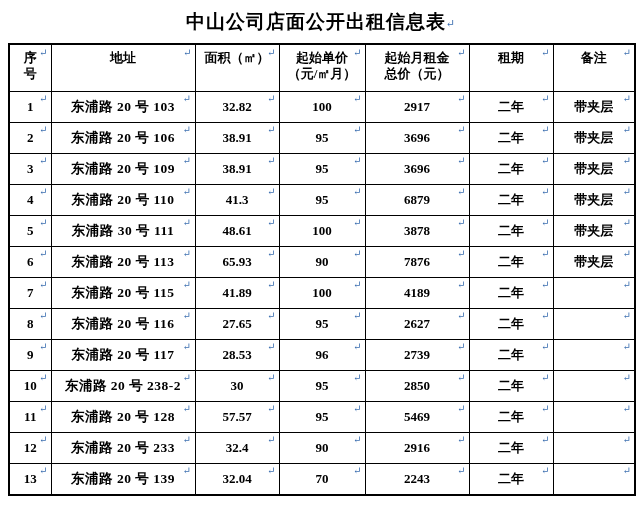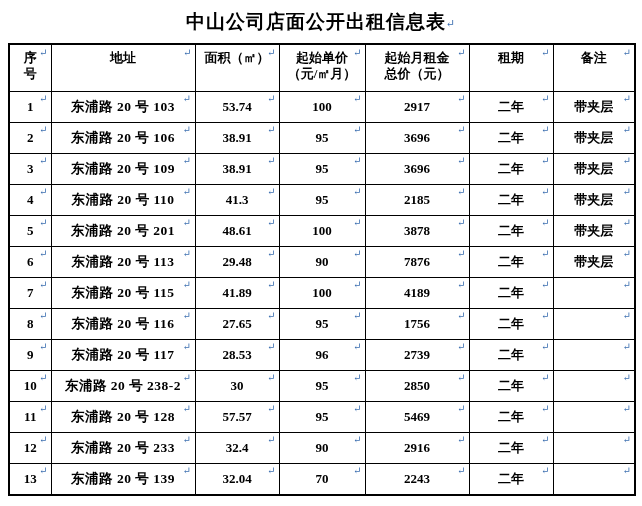--- a/index.html
+++ b/index.html
@@ -167,21 +167,21 @@
       </thead>
       <tbody>
         <tr>
           <td>
               <span class="cellwrap"><span>1</span><span class="mark">↵</span></span>
             </td>
           <td>
               <span class="cellwrap addr-cell"><span>东浦路 20 号 103</span><span class="mark">↵</span></span>
             </td>
           <td>
-              <span class="cellwrap"><span>53.74</span><span class="mark">↵</span></span>
+              <span class="cellwrap"><span>32.82</span><span class="mark">↵</span></span>
             </td>
           <td>
               <span class="cellwrap"><span>100</span><span class="mark">↵</span></span>
             </td>
           <td>
               <span class="cellwrap"><span>2917</span><span class="mark">↵</span></span>
             </td>
           <td>
               <span class="cellwrap"><span>二年</span><span class="mark">↵</span></span>
             </td>
@@ -242,35 +242,35 @@
           <td>
               <span class="cellwrap addr-cell"><span>东浦路 20 号 110</span><span class="mark">↵</span></span>
             </td>
           <td>
               <span class="cellwrap"><span>41.3</span><span class="mark">↵</span></span>
             </td>
           <td>
               <span class="cellwrap"><span>95</span><span class="mark">↵</span></span>
             </td>
           <td>
-              <span class="cellwrap"><span>2185</span><span class="mark">↵</span></span>
+              <span class="cellwrap"><span>6879</span><span class="mark">↵</span></span>
             </td>
           <td>
               <span class="cellwrap"><span>二年</span><span class="mark">↵</span></span>
             </td>
           <td>
               <span class="cellwrap"><span>带夹层</span><span class="mark">↵</span></span>
             </td>
         </tr>
         <tr>
           <td>
               <span class="cellwrap"><span>5</span><span class="mark">↵</span></span>
             </td>
           <td>
-              <span class="cellwrap addr-cell"><span>东浦路 20 号 201</span><span class="mark">↵</span></span>
+              <span class="cellwrap addr-cell"><span>东浦路 30 号 111</span><span class="mark">↵</span></span>
             </td>
           <td>
               <span class="cellwrap"><span>48.61</span><span class="mark">↵</span></span>
             </td>
           <td>
               <span class="cellwrap"><span>100</span><span class="mark">↵</span></span>
             </td>
           <td>
               <span class="cellwrap"><span>3878</span><span class="mark">↵</span></span>
             </td>
@@ -282,21 +282,21 @@
             </td>
         </tr>
         <tr>
           <td>
               <span class="cellwrap"><span>6</span><span class="mark">↵</span></span>
             </td>
           <td>
               <span class="cellwrap addr-cell"><span>东浦路 20 号 113</span><span class="mark">↵</span></span>
             </td>
           <td>
-              <span class="cellwrap"><span>29.48</span><span class="mark">↵</span></span>
+              <span class="cellwrap"><span>65.93</span><span class="mark">↵</span></span>
             </td>
           <td>
               <span class="cellwrap"><span>90</span><span class="mark">↵</span></span>
             </td>
           <td>
               <span class="cellwrap"><span>7876</span><span class="mark">↵</span></span>
             </td>
           <td>
               <span class="cellwrap"><span>二年</span><span class="mark">↵</span></span>
             </td>
@@ -334,21 +334,21 @@
           <td>
               <span class="cellwrap addr-cell"><span>东浦路 20 号 116</span><span class="mark">↵</span></span>
             </td>
           <td>
               <span class="cellwrap"><span>27.65</span><span class="mark">↵</span></span>
             </td>
           <td>
               <span class="cellwrap"><span>95</span><span class="mark">↵</span></span>
             </td>
           <td>
-              <span class="cellwrap"><span>1756</span><span class="mark">↵</span></span>
+              <span class="cellwrap"><span>2627</span><span class="mark">↵</span></span>
             </td>
           <td>
               <span class="cellwrap"><span>二年</span><span class="mark">↵</span></span>
             </td>
           <td>
               <span class="cellwrap"><span></span><span class="mark">↵</span></span>
             </td>
         </tr>
         <tr>
           <td>

